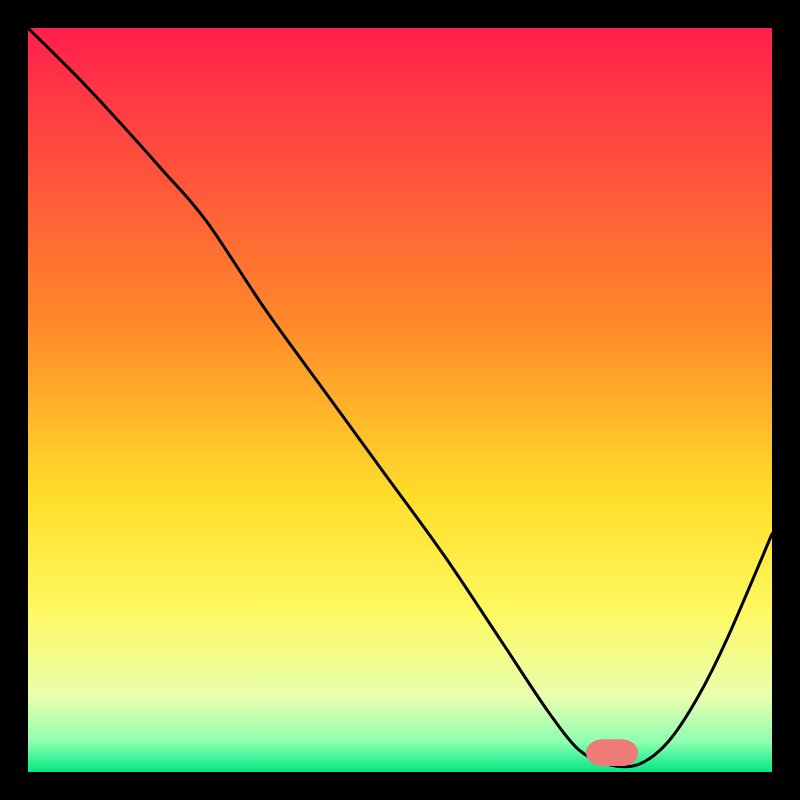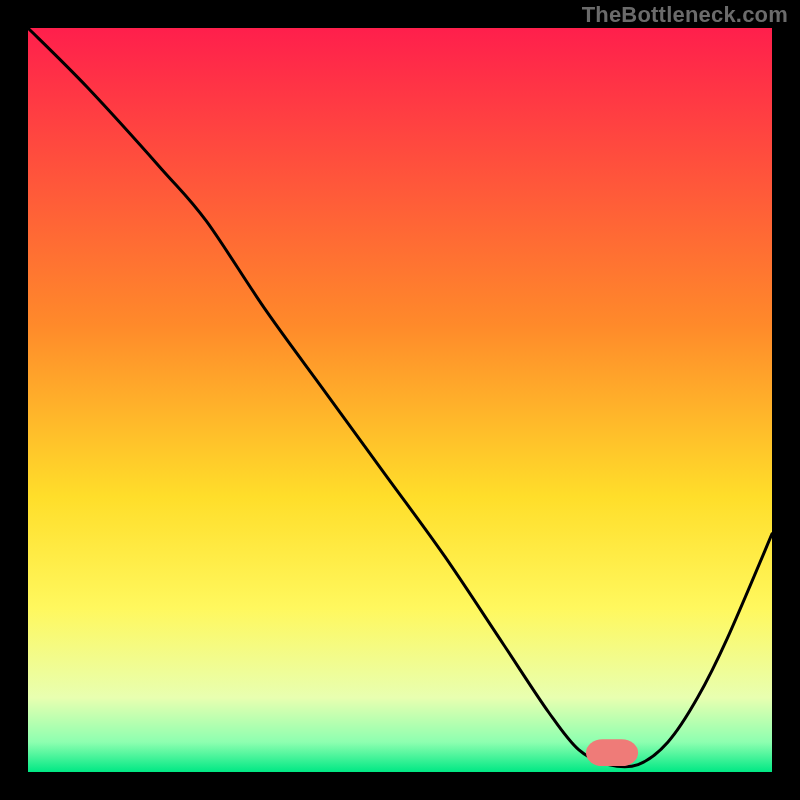--- a/index.html
+++ b/index.html
@@ -48,14 +48,13 @@
           <stop offset="78.0%" stop-color="#fff85e"></stop>
           <stop offset="90.0%" stop-color="#e8ffb0"></stop>
           <stop offset="96.0%" stop-color="#8dffb0"></stop>
           <stop offset="100.0%" stop-color="#00e884"></stop>
         </linearGradient>
       </defs>
       <rect x="28" y="28" width="744" height="744" fill="url(#bgGrad)"></rect>
       <path d="M 28.0 28.0 C 37.9 37.9, 65.2 64.0, 87.5 87.5 C 109.8 111.1, 142.1 147.0, 161.9 169.4 C 181.8 191.7, 189.2 197.9, 206.6 221.4 C 223.9 245.0, 246.2 282.2, 266.1 310.7 C 285.9 339.2, 305.8 365.3, 325.6 392.6 C 345.4 419.8, 365.3 447.1, 385.1 474.4 C 405.0 501.7, 424.8 527.7, 444.6 556.2 C 464.5 584.8, 486.8 619.5, 504.2 645.5 C 521.5 671.6, 536.4 695.1, 548.8 712.5 C 561.2 729.8, 568.6 741.0, 578.6 749.7 C 588.5 758.4, 598.4 762.1, 608.3 764.6 C 618.2 767.0, 628.2 768.3, 638.1 764.6 C 648.0 760.8, 657.9 753.4, 667.8 742.2 C 677.8 731.1, 687.7 715.0, 697.6 697.6 C 707.5 680.2, 715.0 665.4, 727.4 638.1 C 739.8 610.8, 764.6 551.3, 772.0 533.9" fill="none" stroke="#000000" stroke-width="3" stroke-linecap="round" stroke-linejoin="round"></path>
       <rect x="586.0" y="739.3" width="52.1" height="26.8" rx="16.4" ry="16.4" fill="#ef7b78"></rect>
     </svg>
-  <div class="watermark">TheBottleneck.com</div>
 </div>
 
 </body></html>

